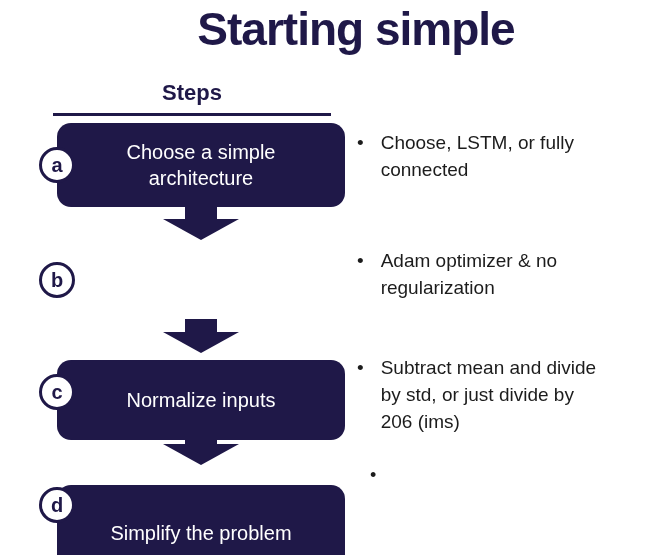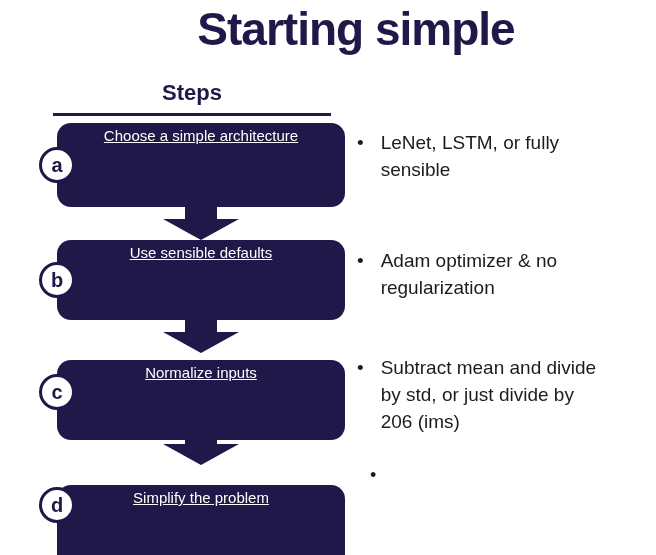--- a/index.html
+++ b/index.html
@@ -46,27 +46,26 @@
   .col-header.summary { left: 357px; width: 288px; }
 
   .step-box {
     position: absolute;
     left: 57px;
     width: 288px;
     background: var(--navy);
     border-radius: 14px;
     color: var(--box-text);
     display: flex;
-    align-items: flex-start;
+    align-items: center;
     justify-content: center;
     text-align: center;
-    font-size: 15px;
+    font-size: 20px;
     line-height: 26px;
     padding: 0 34px;
-    text-decoration: underline;
   }
   .box-a { top: 123px; height: 84px; }
   .box-b { top: 240px; height: 80px; }
   .box-c { top: 360px; height: 80px; }
   .box-d { top: 485px; height: 96px; }
 
   .badge {
     position: absolute;
     left: 39px;
     width: 36px;
@@ -128,23 +127,20 @@
 
 <div class="slide">
 
   <div class="title">Starting simple</div>
 
   <div class="col-header steps">Steps</div>
 
   <div class="step-box box-a">
     <span>Choose a simple architecture</span>
   </div>
-  <div class="step-box box-b">
-    <span>Use sensible defaults</span>
-  </div>
   <div class="step-box box-c">
     <span>Normalize inputs</span>
   </div>
   <div class="step-box box-d">
     <span>Simplify the problem</span>
   </div>
 
   <div class="badge badge-a">
     <span>a</span>
   </div>
@@ -166,21 +162,21 @@
     <div class="stem"></div>
     <div class="head"></div>
   </div>
   <div class="arrow arrow-3">
     <div class="stem"></div>
     <div class="head"></div>
   </div>
 
   <div class="summary-item sum-a">
     <span class="bullet">•</span>
-    <span class="summary-text">LeNet, LSTM, or fully sensible</span>
+    <span class="summary-text">Choose, LSTM, or fully connected</span>
   </div>
   <div class="summary-item sum-b">
     <span class="bullet">•</span>
     <span class="summary-text">Adam optimizer &amp; no regularization</span>
   </div>
   <div class="summary-item sum-c">
     <span class="bullet">•</span>
     <span class="summary-text">Subtract mean and divide by std, or just divide by 206 (ims)</span>
   </div>
   <div class="summary-item sum-d">

